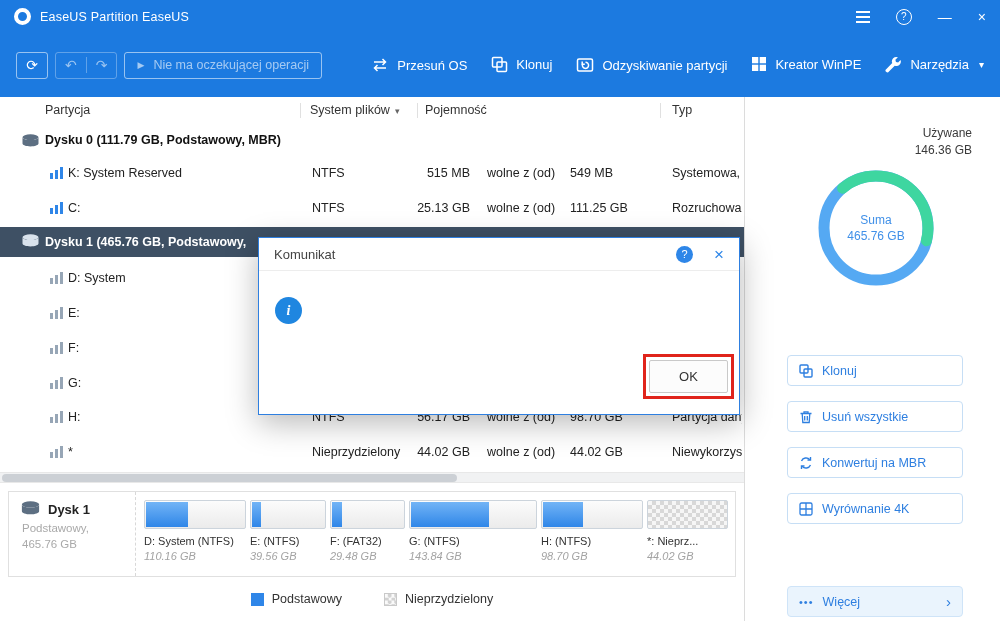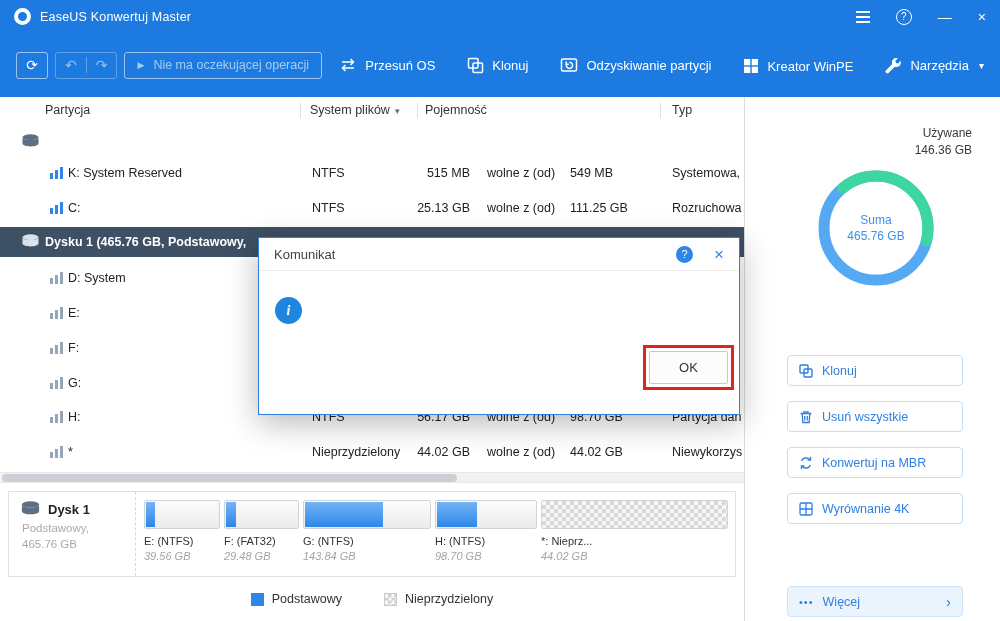--- a/index.html
+++ b/index.html
@@ -22,21 +22,21 @@
   .toolbar { position:absolute; top:33px; left:0; width:100%; height:64px; background:#1c7ae0;
     display:flex; align-items:center; padding:0 16px; color:#fff; }
   .tb-box { border:1px solid rgba(255,255,255,.55); border-radius:3px; height:27px;
     display:flex; align-items:center; cursor:pointer; }
   .refresh-box { width:32px; justify-content:center; font-size:14px; }
   .history-box { margin-left:7px; opacity:.55; }
   .history-box span { padding:0 9px; font-size:14px; }
   .history-box span + span { border-left:1px solid rgba(255,255,255,.55); }
   .pending-box { margin-left:7px; padding:0 12px; gap:9px; color:rgba(255,255,255,.6); font-size:12.5px; }
   .pending-box .play { font-size:9px; }
-  .tb-actions { margin-left:auto; display:flex; align-items:flex-end; gap:32px; font-size:13px; }
+  .tb-actions { margin-left:auto; display:flex; align-items:flex-start; gap:24px; font-size:13px; }
   .tb-action { display:flex; align-items:center; gap:8px; cursor:pointer; white-space:nowrap; }
   .tb-action svg { display:block; }
   .chev { font-size:10px; margin-left:2px; }
 
   
   .main { position:absolute; top:97px; left:0; width:744px; height:524px; background:#fff; }
   .thead { position:absolute; top:0; left:0; width:100%; height:27px; font-size:12.5px; color:#333; }
   .thead .hc { position:absolute; top:0; line-height:27px; white-space:nowrap; }
   .thead .sep { position:absolute; top:6px; width:1px; height:15px; background:#e0e0e0; }
   .caret { font-size:9px; color:#666; margin-left:5px; }
@@ -106,33 +106,33 @@
   .dlg-head { height:33px; display:flex; align-items:center; padding:0 15px; border-bottom:1px solid #ededed; }
   .dlg-title { font-size:13px; color:#444; }
   .dlg-icons { margin-left:auto; display:flex; align-items:center; gap:21px; }
   .dlg-help { width:17px; height:17px; border-radius:50%; background:#2e86e8; color:#fff; font-size:11px;
     display:flex; align-items:center; justify-content:center; cursor:pointer; }
   .dlg-close { color:#2e86e8; font-size:17px; cursor:pointer; line-height:1; }
   .info-ic { position:absolute; left:16px; top:59px; width:27px; height:27px; border-radius:50%;
     background:#1f86e0; color:#fff; font-size:14px; font-style:italic; font-weight:bold; font-family:"Liberation Serif",serif;
     display:flex; align-items:center; justify-content:center; }
   .dlg-msg { position:absolute; left:67px; top:51px; width:392px; font-size:13px; color:#333; line-height:21px; }
-  .ok-annot { position:absolute; left:384px; top:107px; width:91px; height:45px; border:3px solid #e0241b;
+  .ok-annot { position:absolute; left:384px; top:116px; width:91px; height:45px; border:3px solid #e0241b;
     display:flex; align-items:center; justify-content:center; }
   .ok-btn { width:79px; height:33px; border:1px solid #c9c9c9; border-radius:2px; background:#fcfcfc;
     font-size:13px; color:#333; font-family:"Liberation Sans",sans-serif; cursor:pointer; }
 </style>
 </head>
 <body>
 
 <div class="app">
 
   <div class="titlebar">
     <span class="logo"></span>
-    <span class="app-title">EaseUS Konwertuj Master</span>
+    <span class="app-title">EaseUS Partition EaseUS</span>
     <div class="tb-winicons">
       <span class="menu-ic">
           <i></i>
           <i></i>
           <i></i>
         </span>
       <span class="help-ic">?</span>
       <span class="win-glyph">—</span>
       <span class="win-glyph">×</span>
     </div>
@@ -201,20 +201,21 @@
       <span class="sep" style="left:300px"></span>
       <span class="sep" style="left:417px"></span>
       <span class="sep" style="left:660px"></span>
     </div>
 
     <div class="trow disk-row" style="top:30px">
       <div class="ic"><svg width="17" height="13" viewBox="0 0 17 13" fill="#5d6f82">
             <ellipse cx="8.5" cy="3.2" rx="8" ry="2.9"></ellipse>
             <path d="M.5 3.2v6.3c0 1.6 3.6 2.9 8 2.9s8-1.3 8-2.9V3.2c0 1.6-3.6 2.9-8 2.9s-8-1.3-8-2.9z"></path>
           </svg></div>
+      <div class="lbl">Dysku 0 (111.79 GB, Podstawowy, MBR)</div>
     </div>
 
     <div class="trow part-row" style="top:63px">
       <div class="ic bars blue"><svg width="13" height="12" viewBox="0 0 13 12" fill="currentColor">
             <rect y="6" width="3" height="6"></rect>
             <rect x="5" y="3" width="3" height="9"></rect>
             <rect x="10" width="3" height="12"></rect>
           </svg></div>
       <div class="lbl">K: System Reserved</div>
       <div class="c-fs">NTFS</div>
@@ -317,20 +318,27 @@
           <span><svg width="19" height="14" viewBox="0 0 17 13" fill="#5d6f82">
                 <ellipse cx="8.5" cy="3.2" rx="8" ry="2.9"></ellipse>
                 <path d="M.5 3.2v6.3c0 1.6 3.6 2.9 8 2.9s8-1.3 8-2.9V3.2c0 1.6-3.6 2.9-8 2.9s-8-1.3-8-2.9z"></path>
               </svg></span>
           <span>Dysk 1</span>
         </div>
         <div class="sub">Podstawowy,</div>
         <div class="sub">465.76 GB</div>
       </div>
       <div class="dm-parts">
+        <div class="dm-part" style="width:102px">
+          <div class="bar">
+              <div class="fill" style="width: 42%;"></div>
+            </div>
+          <div class="dm-name">D: System (NTFS)</div>
+          <div class="dm-size">110.16 GB</div>
+        </div>
         <div class="dm-part" style="width:76px">
           <div class="bar">
               <div class="fill" style="width: 12%;"></div>
             </div>
           <div class="dm-name">E: (NTFS)</div>
           <div class="dm-size">39.56 GB</div>
         </div>
         <div class="dm-part" style="width:75px">
           <div class="bar">
               <div class="fill" style="width: 14%;"></div>

